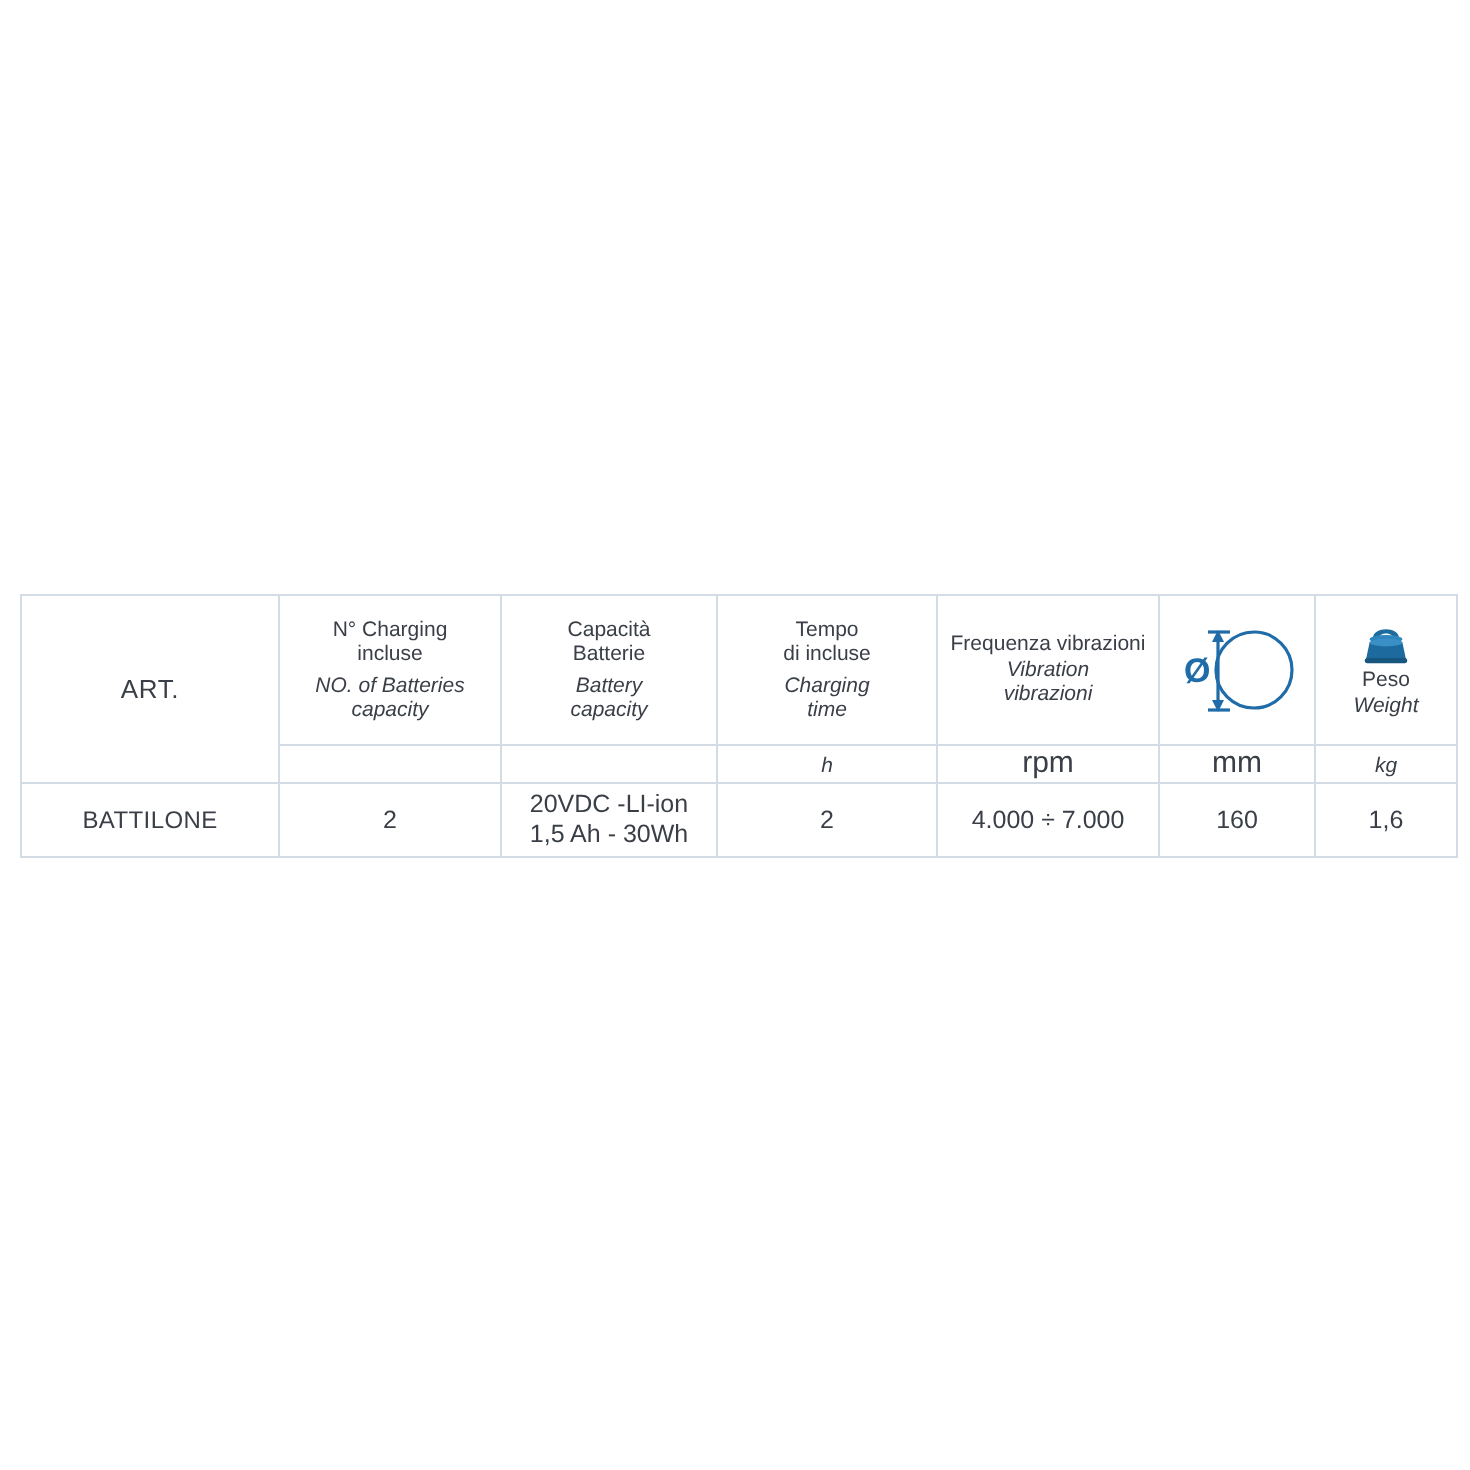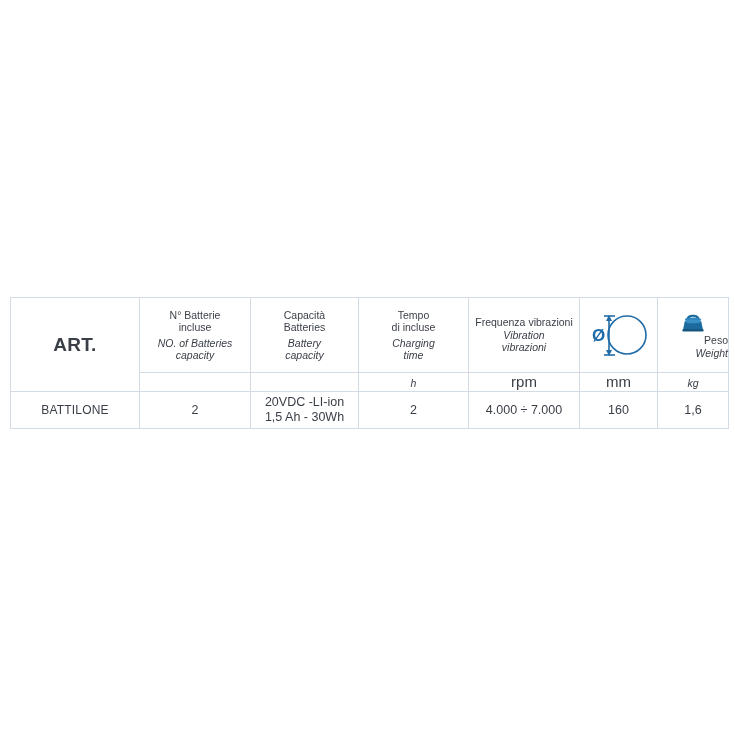--- a/index.html
+++ b/index.html
@@ -60,22 +60,22 @@
   .hdr-en {
     font-size: 10.5px;
     line-height: 12.5px;
     font-style: italic;
     white-space: nowrap;
   }
   .hdr-gap { height: 3px; }
 
   
   .art-head {
-    font-size: 19px;
-    font-weight: bold;
+    font-size: 13px;
+    font-weight: normal;
     letter-spacing: 0.3px;
   }
 
   
   tr.unit-row td { height: 16px; }
   .unit-it {
     font-size: 10.5px;
     font-style: italic;
     line-height: 14px;
   }
@@ -103,21 +103,21 @@
     display: flex;
     align-items: center;
     justify-content: center;
     width: 100%;
   }
   .dia-icon { display: block; }
   .weight-icon { display: block; margin: 0 auto 1px auto; }
   .weight-block {
     display: flex;
     flex-direction: column;
-    align-items: flex-end;
+    align-items: center;
     justify-content: center;
   }
 </style>
 </head>
 <body>
 
 <div id="spec-sheet">
 
   <table class="spec-table">
     <colgroup>
@@ -131,30 +131,30 @@
     </colgroup>
 
     <tbody>
         <tr class="header-row">
 
       <td rowspan="2" class="art-head">
         <span>ART.</span>
       </td>
 
       <td>
-        <div class="hdr-it">N° Batterie</div>
+        <div class="hdr-it">N° Charging</div>
         <div class="hdr-it">incluse</div>
         <div class="hdr-gap"></div>
         <div class="hdr-en">NO. of Batteries</div>
         <div class="hdr-en">capacity</div>
       </td>
 
       <td>
         <div class="hdr-it">Capacità</div>
-        <div class="hdr-it">Batteries</div>
+        <div class="hdr-it">Batterie</div>
         <div class="hdr-gap"></div>
         <div class="hdr-en">Battery</div>
         <div class="hdr-en">capacity</div>
       </td>
 
       <td>
         <div class="hdr-it">Tempo</div>
         <div class="hdr-it">di incluse</div>
         <div class="hdr-gap"></div>
         <div class="hdr-en">Charging</div>

